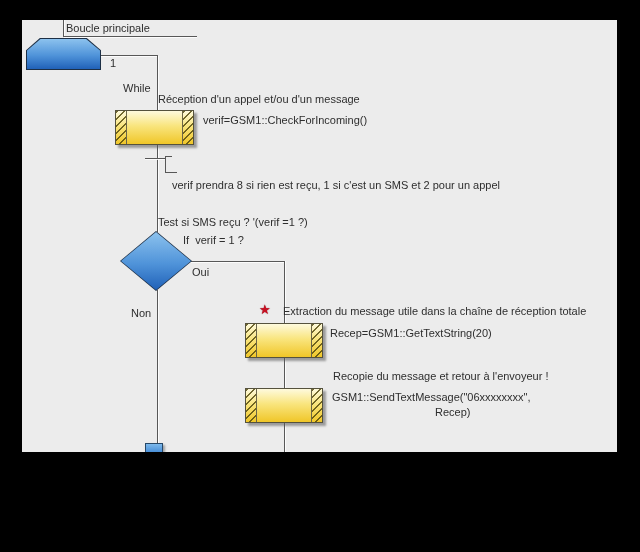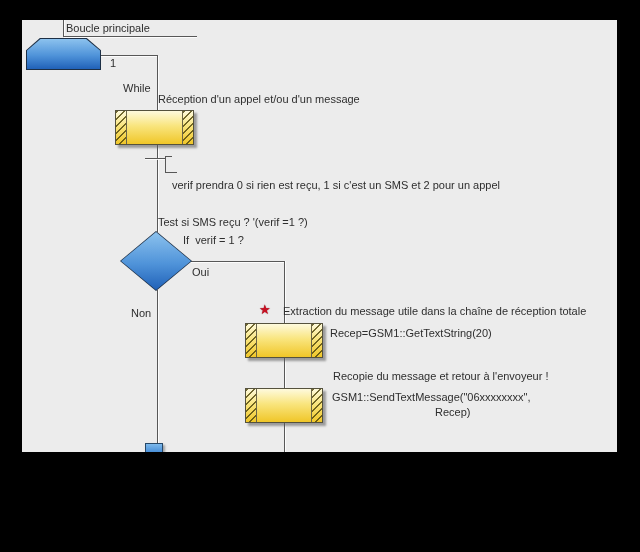--- a/index.html
+++ b/index.html
@@ -76,22 +76,23 @@
     <div class="fill dia"></div>
   </div>
 
   <div class="sq" style="left:145px;top:443px;width:16px;height:16px;"></div>
 
   <div class="txt" style="left:66px;top:22px;">Boucle principale</div>
   <div class="txt" style="left:123px;top:42px;margin-top:40px;">While</div>
   <div class="txt" style="left:110px;top:57px;">1</div>
 
   <div class="txt" style="left:158px;top:93px;">Réception d'un appel et/ou d'un message</div>
+  <div class="txt" style="left:203px;top:114px;">verif=GSM1::CheckForIncoming()</div>
 
-  <div class="txt" style="left:172px;top:179px;">verif prendra 0 si rien est reçu, 1 si c'est un SMS et 2 pour un appel</div>
+  <div class="txt" style="left:172px;top:179px;">verif prendra 8 si rien est reçu, 1 si c'est un SMS et 2 pour un appel</div>
 
   <div class="txt" style="left:158px;top:216px;">Test si SMS reçu ? '(verif =1 ?)</div>
   <div class="txt" style="left:183px;top:234px;">If  verif = 1 ?</div>
   <div class="txt" style="left:192px;top:266px;">Oui</div>
   <div class="txt" style="left:131px;top:291px;margin-top:16px;">Non</div>
 
   <div class="star" style="left:259px;top:302px;">★</div>
   <div class="txt" style="left:283px;top:305px;">Extraction du message utile dans la chaîne de réception totale</div>
   <div class="txt" style="left:330px;top:327px;">Recep=GSM1::GetTextString(20)</div>
 

